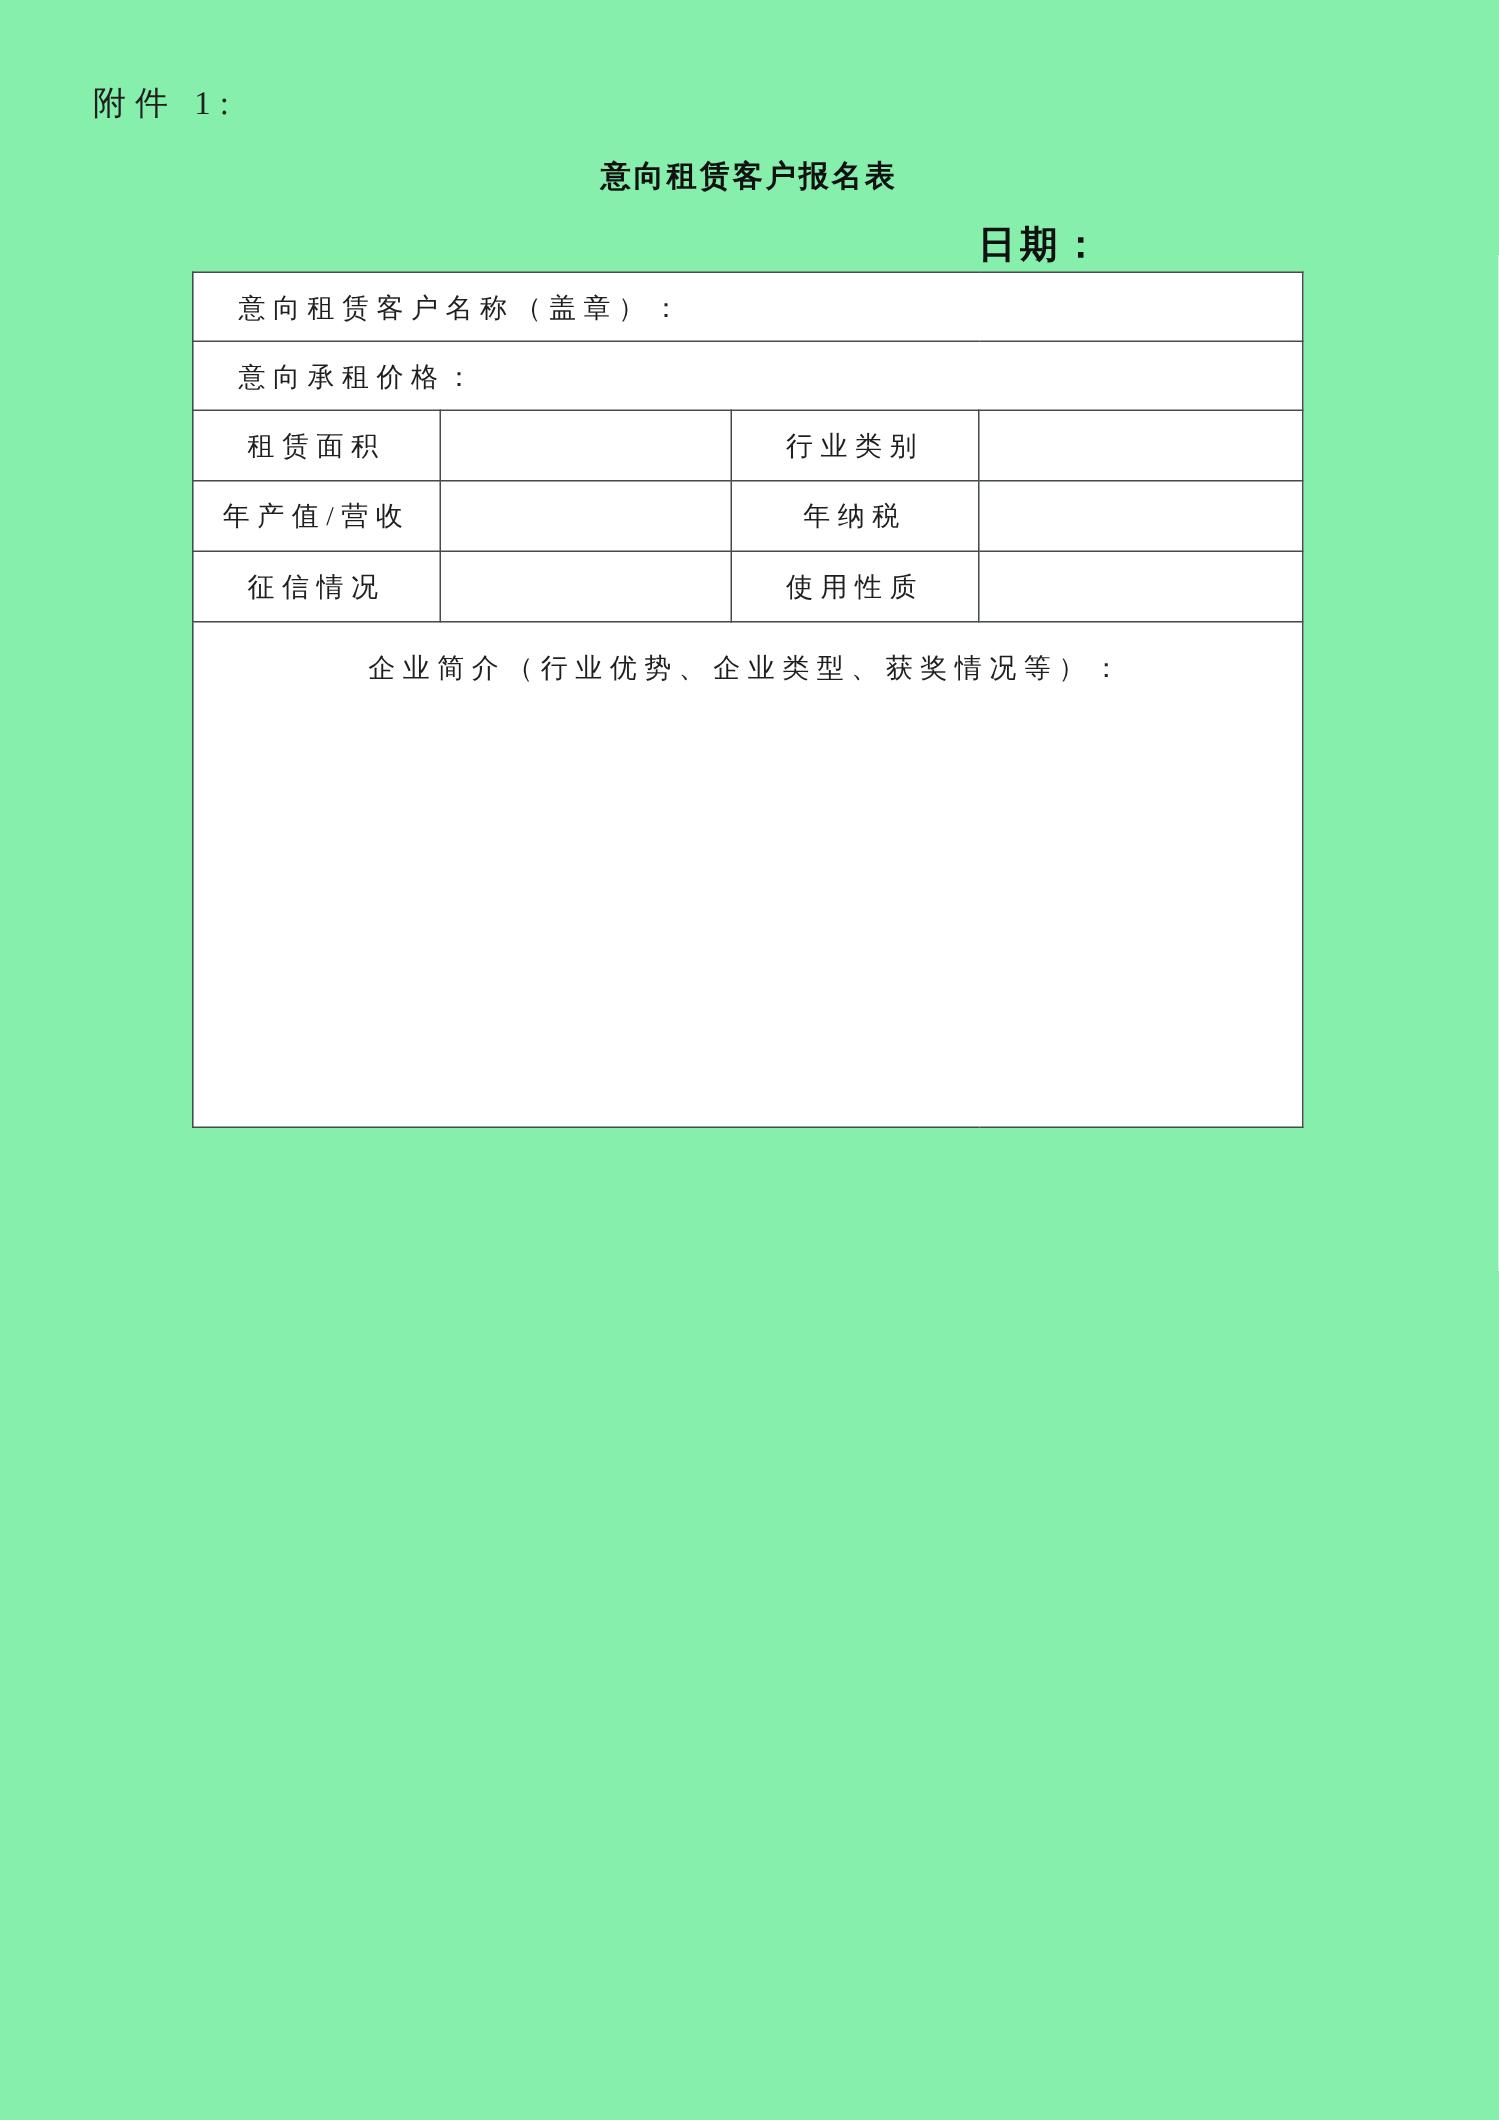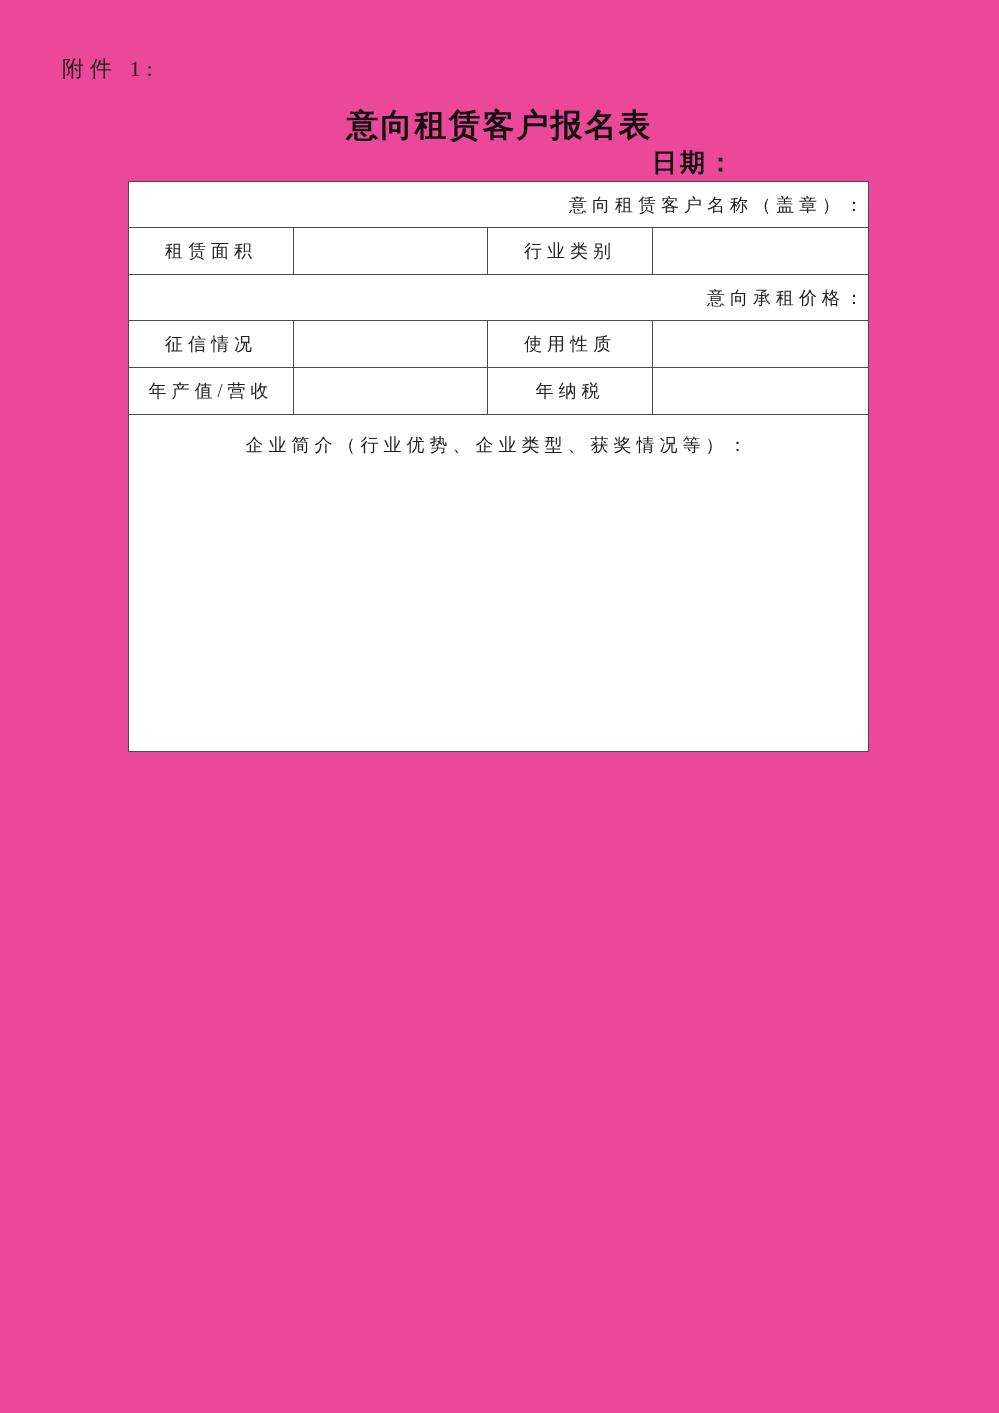--- a/index.html
+++ b/index.html
@@ -6,38 +6,38 @@
   html, body {
     width: 999px;
     background: #ffffff;
     font-family: "Liberation Serif", "DejaVu Serif", serif;
     color: #1f1f1f;
   }
   .page {
     position: relative;
     width: 999px;
     height: 1413px;
-    background: #ec4899;
+    background: #86efac;
     overflow: hidden;
   }
   .attachment-label {
     position: absolute;
     left: 62px;
     top: 54px;
     font-size: 22px;
     letter-spacing: 6px;
     color: #1f1f1f;
   }
   .doc-title {
     position: absolute;
     left: 0;
     top: 104px;
     width: 999px;
     text-align: center;
-    font-size: 32px;
+    font-size: 20px;
     font-weight: bold;
     letter-spacing: 2px;
     color: #111111;
   }
   .date-line {
     position: absolute;
     left: 128px;
     top: 146px;
     width: 740px;
     text-align: right;
@@ -57,23 +57,23 @@
   }
   table.form-table td {
     border: 1px solid #4a4a4a;
     font-size: 18px;
     letter-spacing: 5px;
     color: #1f1f1f;
     background: #ffffff;
   }
   td.full-row {
     height: 46px;
-    padding-left: 13px;
+    padding-left: 30px;
     vertical-align: middle;
-    text-align: right;
+    text-align: left;
   }
   td.pair-label {
     height: 47px;
     text-align: center;
     vertical-align: middle;
     letter-spacing: 3px;
   }
   td.pair-value {
     height: 47px;
   }
@@ -108,42 +108,42 @@
       <col class="col-value2">
     </colgroup>
     <tbody>
 
       <tr>
         <td class="full-row" colspan="4">意向租赁客户名称（盖章）：</td>
       </tr>
 
 
       <tr>
+        <td class="full-row" colspan="4">意向承租价格：</td>
+      </tr>
+
+      <tr>
         <td class="pair-label">租赁面积</td>
         <td class="pair-value"></td>
         <td class="pair-label">行业类别</td>
         <td class="pair-value"></td>
       </tr>
 
+
       <tr>
-        <td class="full-row" colspan="4">意向承租价格：</td>
+        <td class="pair-label">年产值/营收</td>
+        <td class="pair-value"></td>
+        <td class="pair-label">年纳税</td>
+        <td class="pair-value"></td>
       </tr>
-
 
       <tr>
         <td class="pair-label">征信情况</td>
         <td class="pair-value"></td>
         <td class="pair-label">使用性质</td>
-        <td class="pair-value"></td>
-      </tr>
-
-      <tr>
-        <td class="pair-label">年产值/营收</td>
-        <td class="pair-value"></td>
-        <td class="pair-label">年纳税</td>
         <td class="pair-value"></td>
       </tr>
 
       <tr>
         <td class="section-cell section-company" colspan="4">企业简介（行业优势、企业类型、获奖情况等）：</td>
       </tr>
 
 
     </tbody>
   </table>

